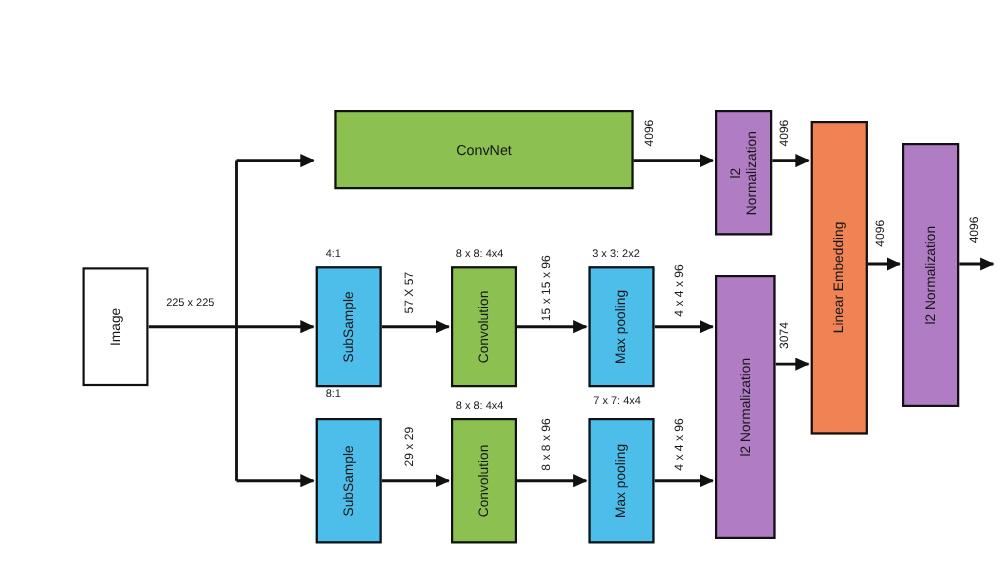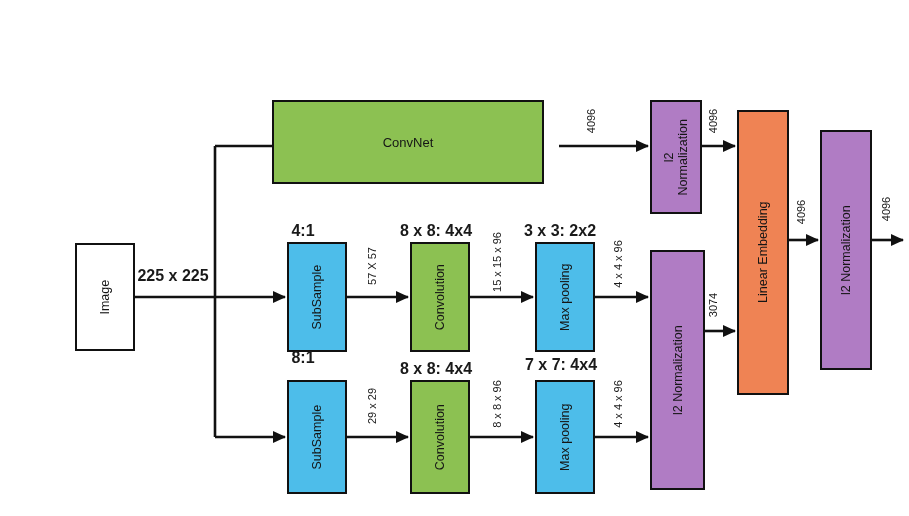--- a/index.html
+++ b/index.html
@@ -15,22 +15,22 @@
   .white{background:#ffffff}
   .green{background:var(--green)}
   .blue{background:var(--blue)}
   .purple{background:var(--purple)}
   .orange{background:var(--orange)}
   .vtext{transform:rotate(-90deg);white-space:nowrap;font-size:12.5px;color:#151515;
          text-align:center;line-height:1.15;}
   .htext{font-size:13px;color:#151515;}
   .vlabel{position:absolute;font-size:11px;color:var(--text);white-space:nowrap;
           transform:translate(-50%,-50%) rotate(-90deg);}
-  .hlabel{position:absolute;font-size:16px;color:var(--text);white-space:nowrap;
-          transform:translate(-50%,-50%);font-weight:bold;}
+  .hlabel{position:absolute;font-size:10px;color:var(--text);white-space:nowrap;
+          transform:translate(-50%,-50%);}
 </style>
 </head>
 <body>
 
 <div class="canvas">
 
   <svg class="connectors" width="909" height="516">
     <defs>
       <marker id="ah" markerUnits="userSpaceOnUse" markerWidth="14" markerHeight="12" refX="12" refY="6" orient="auto">
         <path d="M0 0 L13 6 L0 12 Z" fill="#111111"></path>
@@ -53,21 +53,21 @@
       <path marker-end="url(#ah)" d="M789 240 H818"></path>
       <path marker-end="url(#ah)" d="M872 240 H903"></path>
     </g>
   </svg>
 
   <div class="box white" style="left:75px;top:243px;width:60px;height:108px">
     <span class="vtext">Image</span>
   </div>
   <div class="hlabel" style="left:173px;top:276px">225 x 225</div>
 
-  <div class="box green" style="left:272px;top:100px;width:272px;height:84px">
+  <div class="box green" style="left:304px;top:100px;width:272px;height:72px">
     <span class="htext">ConvNet</span>
   </div>
   <div class="vlabel" style="left:591px;top:121px">4096</div>
 
   <div class="box purple" style="left:650px;top:100px;width:52px;height:114px">
     <span class="vtext"><span>l2</span><br><span>Normalization</span></span>
   </div>
   <div class="vlabel" style="left:713px;top:121px">4096</div>
 
   <div class="hlabel" style="left:303px;top:231px">4:1</div>

